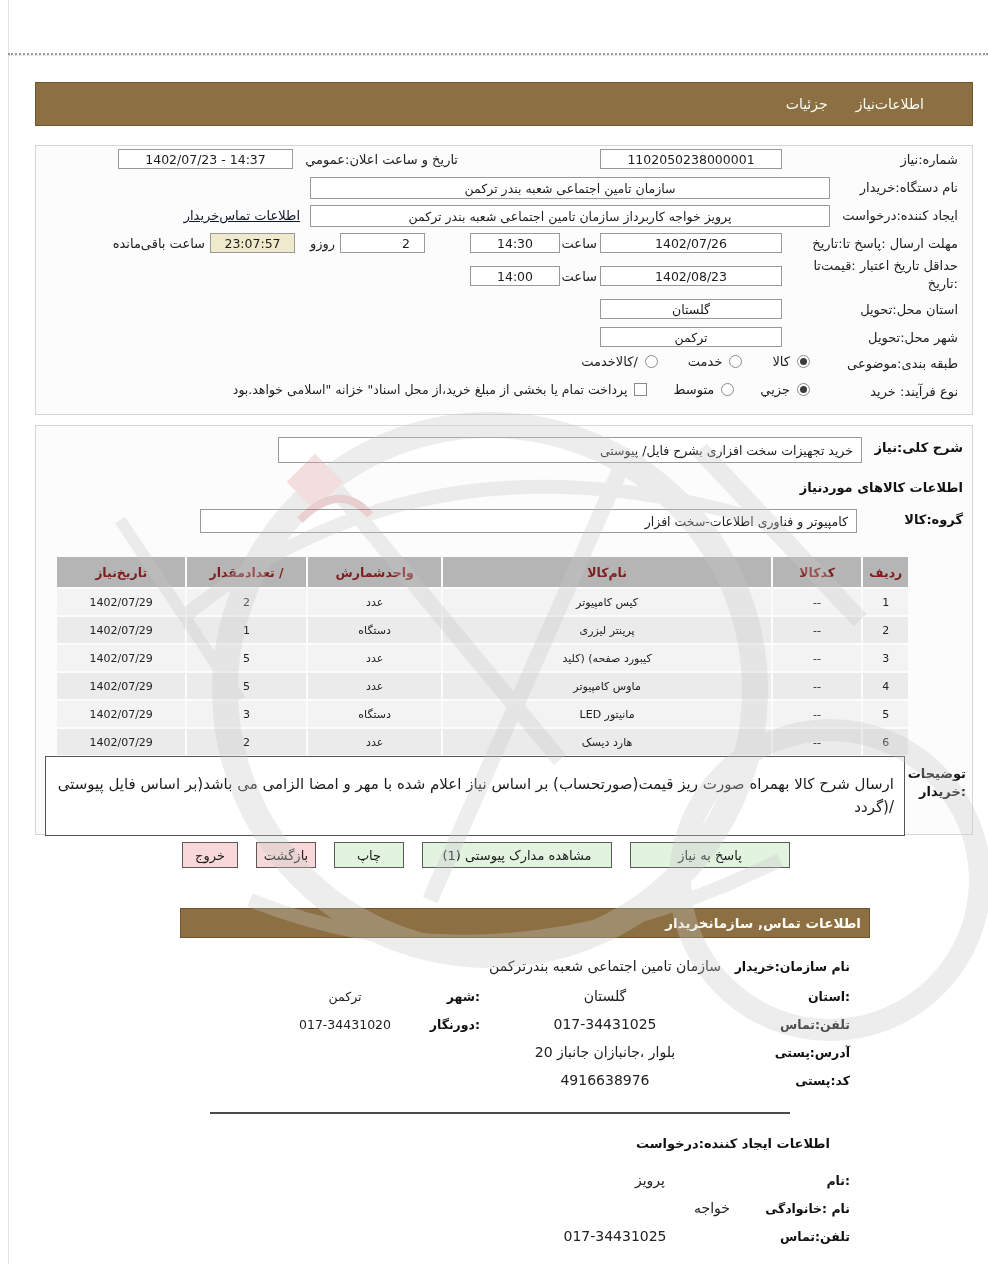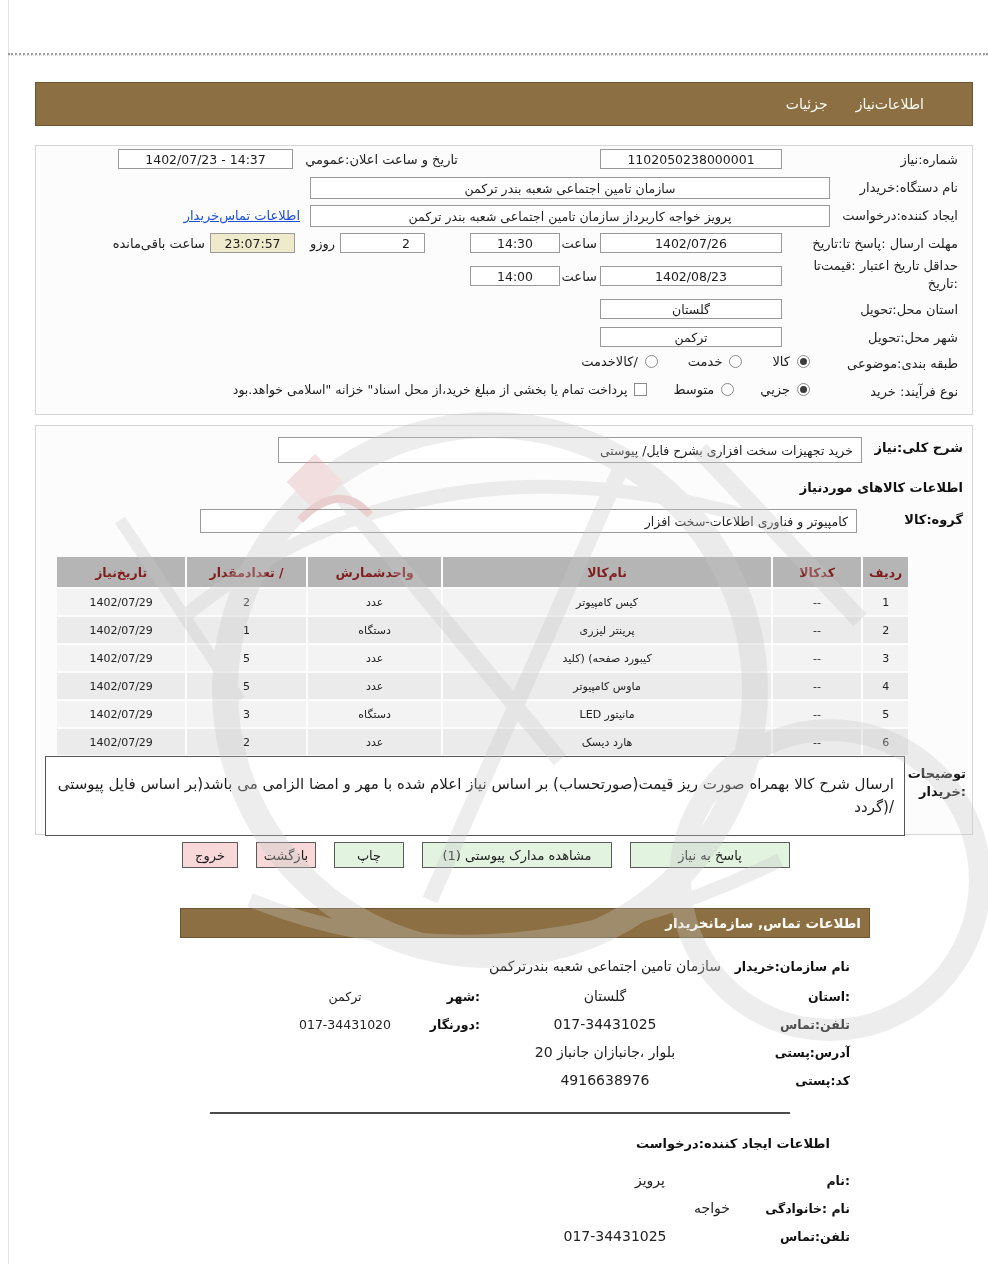--- a/index.html
+++ b/index.html
@@ -22,21 +22,21 @@
 
   .abs { position:absolute; white-space:nowrap; }
   .flabel { font-size:13px; color:#222; }
   .blabel { font-weight:bold; color:#111; }
   .ibox { position:absolute; height:20px; background:#fff; border:1px solid #9a9a9a;
           display:flex; align-items:center; justify-content:center; font-size:12.5px; }
   .ibox.tall { height:22px; }
   .ibox.endnum { justify-content:flex-start; padding-right:14px; }
   .ibox.textr { justify-content:flex-start; padding-right:8px; }
   .hl { background:#F0EACC; }
-  .blink { color:#1d4ed8; text-decoration:underline; cursor:pointer; font-size:13px; }
+  .blink { color:#0f172a; text-decoration:underline; cursor:pointer; font-size:13px; }
 
   .radio { display:inline-block; width:13px; height:13px; border:1px solid #8a8a8a; border-radius:50%;
            background:#fff; vertical-align:-2px; }
   .radio.checked { position:relative; }
   .radio.checked::after { content:""; position:absolute; inset:2px; border-radius:50%; background:#3c3c3c; }
   .checkbox { display:inline-block; width:13px; height:13px; border:1px solid #8a8a8a; background:#fff; vertical-align:-2px; }
   .opt { display:inline-flex; align-items:center; gap:7px; }
   .optgroup { display:flex; gap:30px; align-items:center; }
 
   table#items { position:absolute; right:78px; top:555px; width:855px; border-collapse:separate; border-spacing:2px; }

